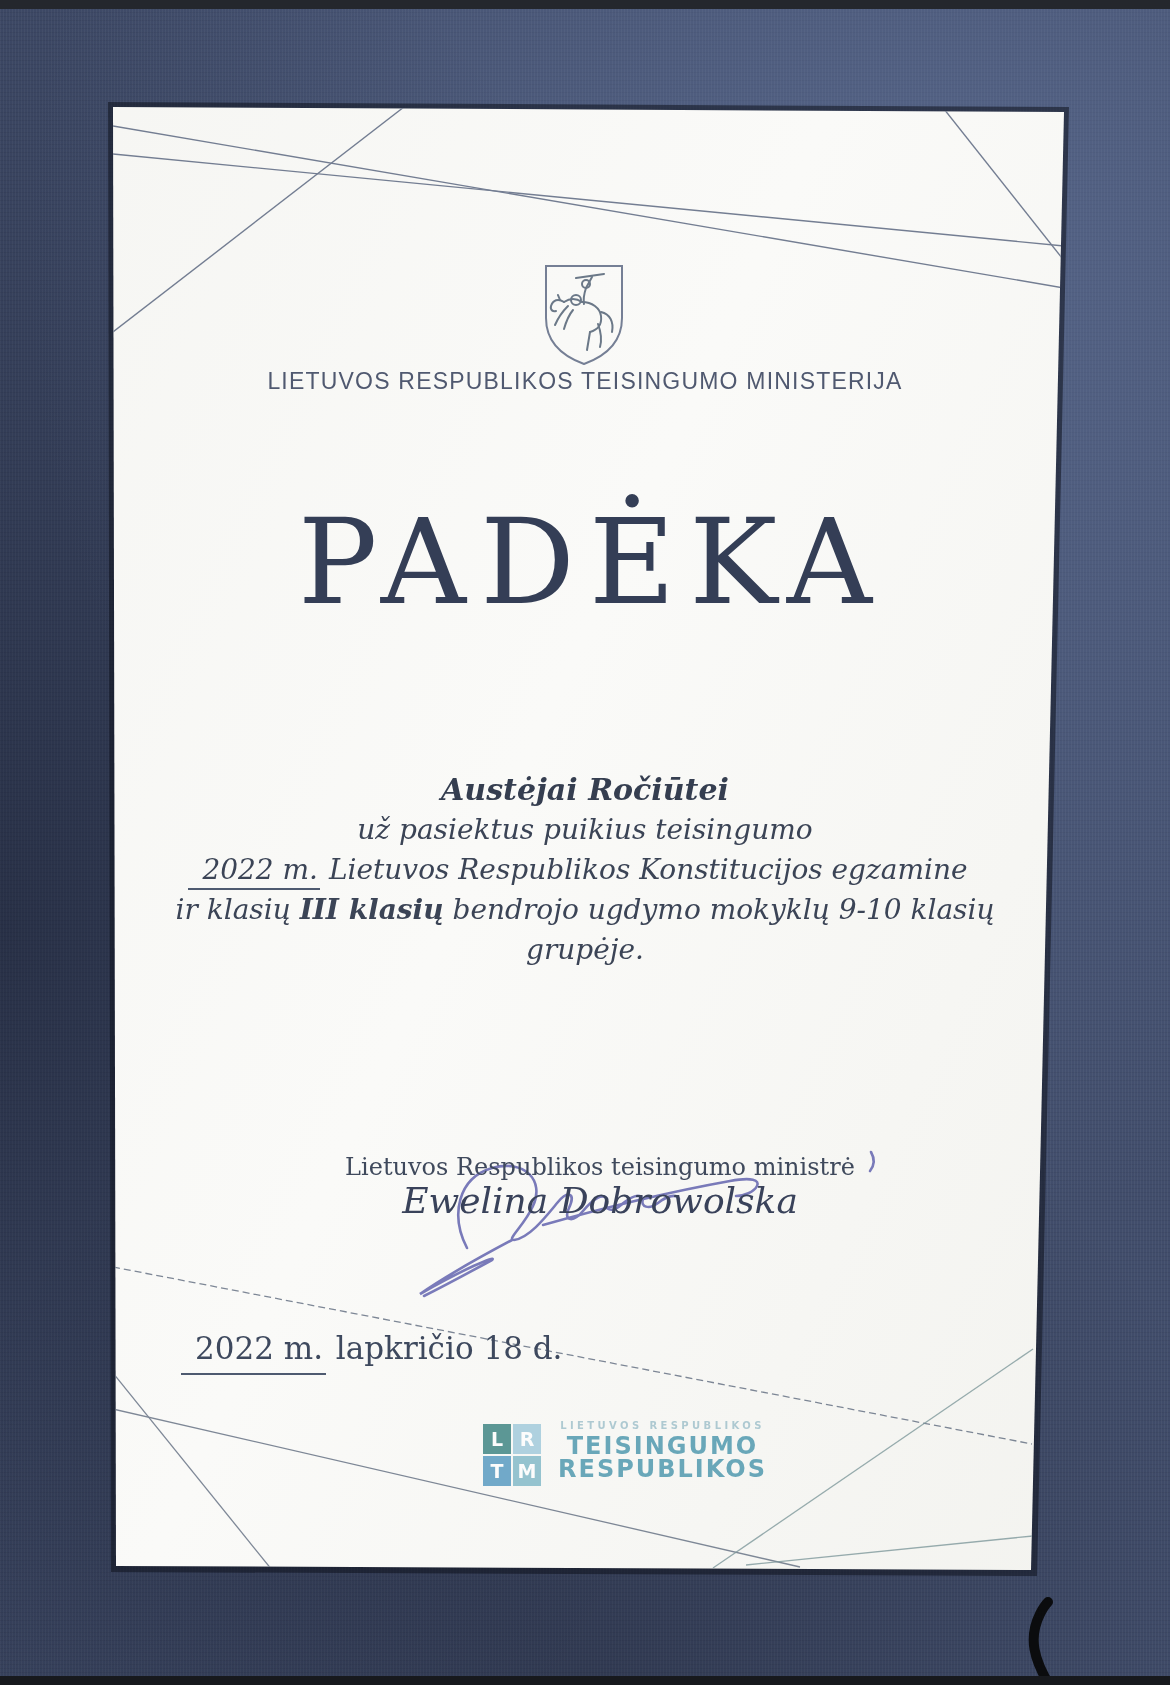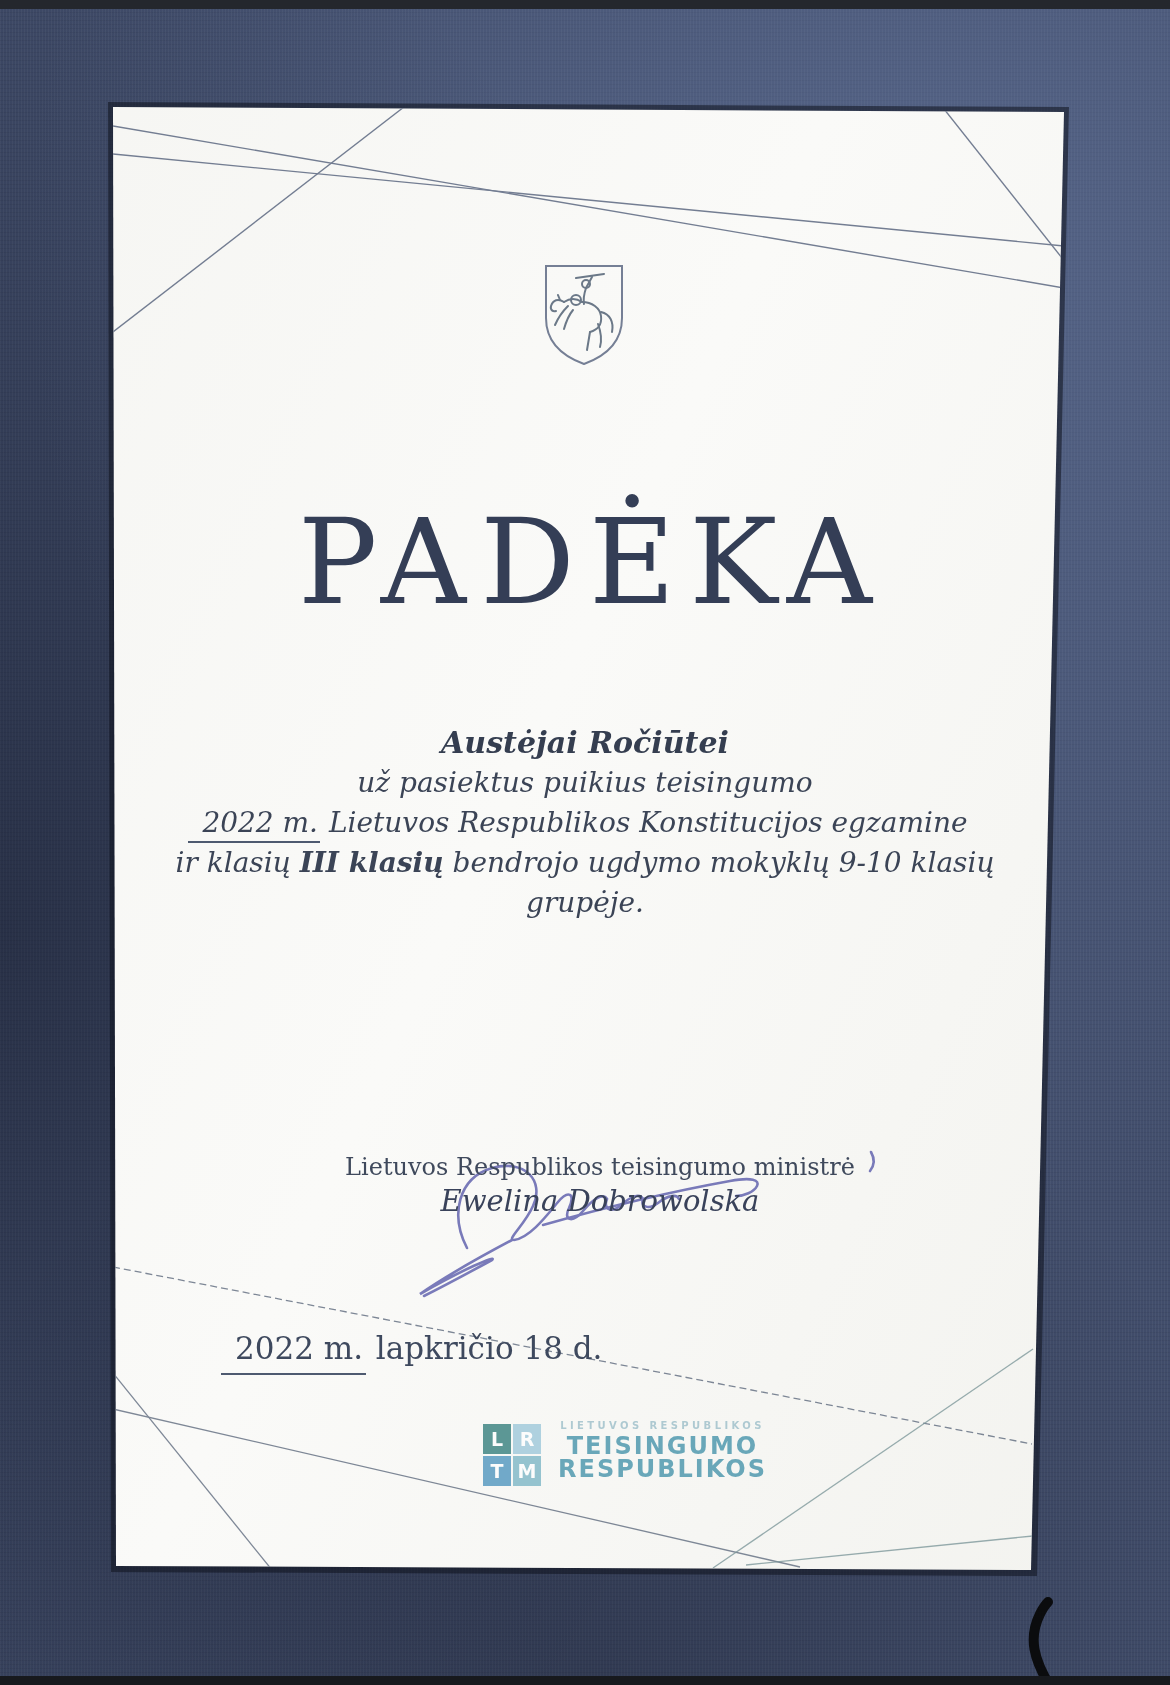--- a/index.html
+++ b/index.html
@@ -25,27 +25,27 @@
   .overlay,.emblem,.pen{position:absolute;}
   .overlay{left:0;top:0;}
   .emblem{left:540px;top:262px;}
   .pen{left:0;top:0;}
   .center-col{position:absolute;left:113px;width:944px;text-align:center;}
   .ministry-header{top:368px;font-family:"Liberation Sans",sans-serif;font-size:23px;
     letter-spacing:1.2px;color:#505970;font-weight:400;}
   .cert-title{top:498px;font-size:118px;line-height:1.1;letter-spacing:.12em;
     color:#343e56;text-indent:.12em;text-align:center;}
   .body-block{top:723px;font-style:italic;font-size:28px;line-height:40px;color:#3b4456;}
-  .recipient{font-weight:700;font-size:30px;color:#353e50;}
+  .recipient{font-weight:700;font-size:30px;color:#353e50;margin-top:47px;}
   .u{border-bottom:2px solid #4e5a70;padding:0 2px 2px 14px;margin-left:-14px;}
   .bold{font-weight:700;}
   .minister-block{top:1152px;left:128px;color:#3f495c;}
   .m-title{font-size:24px;line-height:30px;}
-  .m-name{font-style:italic;font-size:29px;line-height:38px;color:#39425a;}
-  .date-line{position:absolute;left:195px;top:1330px;font-size:31px;color:#3e495e;margin-left:40px;}
+  .m-name{font-style:italic;font-size:36px;line-height:38px;color:#39425a;}
+  .date-line{position:absolute;left:195px;top:1330px;font-size:31px;color:#3e495e;}
   .u2{border-bottom:2px solid #4e5a70;padding:0 3px 7px 14px;margin-left:-14px;}
   .logo-squares{position:absolute;left:483px;top:1424px;width:58px;height:62px;
     display:grid;grid-template-columns:1fr 1fr;grid-template-rows:1fr 1fr;gap:2px;opacity:.92;}
   .sq{display:flex;align-items:center;justify-content:center;color:#fdfdfd;
     font-family:"DejaVu Sans",sans-serif;font-weight:700;font-size:19px;}
   .sq-l{background:#4f8f8d;} .sq-r{background:#a9cede;}
   .sq-t{background:#66a3c6;} .sq-m{background:#8dbfcc;}
   .logo-text{position:absolute;left:558px;top:1420px;font-family:"DejaVu Sans",sans-serif;
     text-align:center;opacity:.85;}
   .logo-small{font-size:10px;letter-spacing:3.4px;color:#a2c2cc;font-weight:700;margin-bottom:4px;}
@@ -103,20 +103,21 @@
         <path d="M24,40 C30,36 36,36 42,40"></path>
         <path d="M42,40 C52,40 60,46 61,54 C62,62 58,68 50,70"></path>
         <path d="M28,44 C22,50 18,56 15,63"></path>
         <path d="M33,48 C28,54 26,60 24,67"></path>
         <path d="M50,70 C49,76 48,82 47,88"></path>
         <path d="M58,62 C61,70 62,78 60,85"></path>
         <path d="M61,50 C70,52 74,60 72,70"></path>
       </g>
     </svg>
 
+    <div class="center-col ministry-header">LIETUVOS RESPUBLIKOS TEISINGUMO MINISTERIJA</div>
 
     <div class="center-col cert-title">PADĖKA</div>
 
     <div class="center-col body-block">
       <div class="recipient">Austėjai Ročiūtei</div>
       <div>
         <span>už pasiektus puikius teisingumo</span>
       </div>
       <div>
         <span class="u">2022 m.</span><span> Lietuvos Respublikos Konstitucijos egzamine</span>

